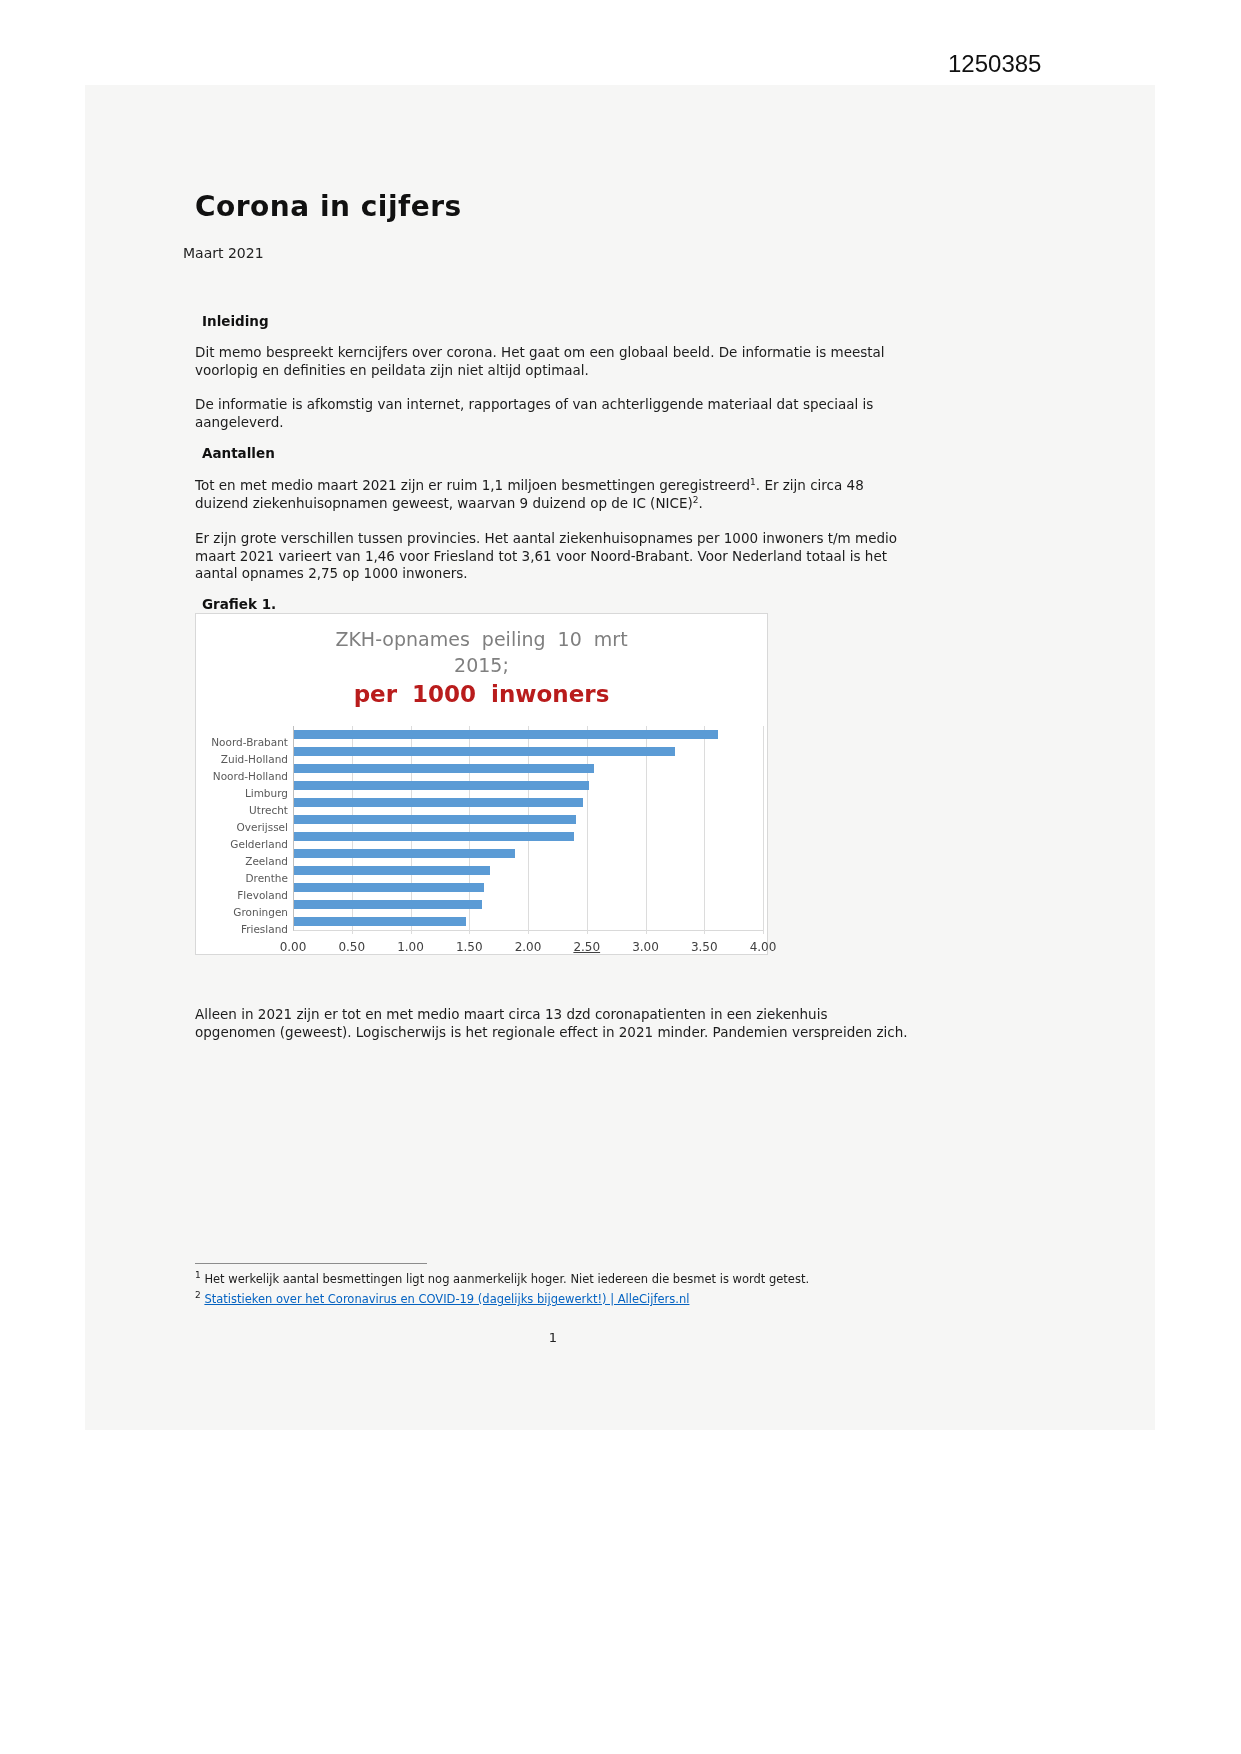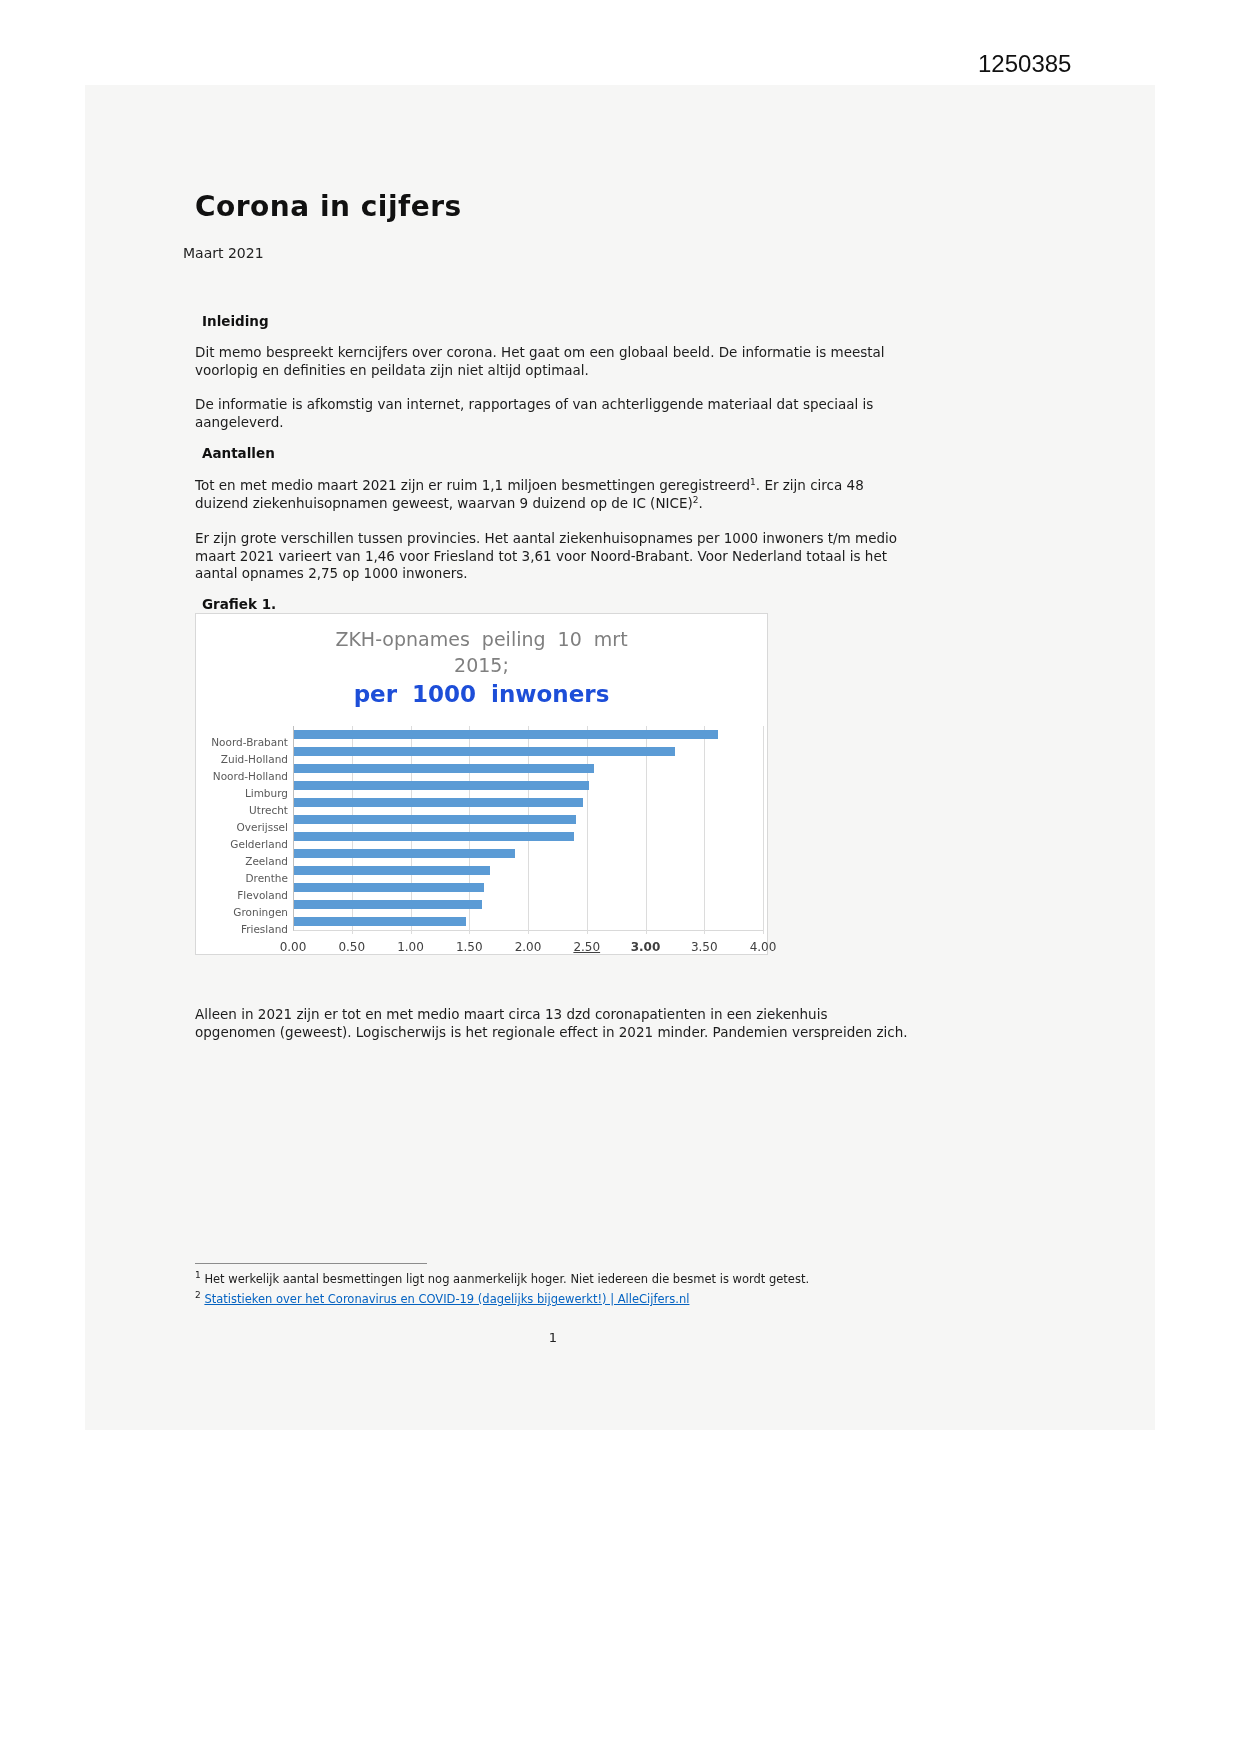--- a/index.html
+++ b/index.html
@@ -5,21 +5,21 @@
   html,body { margin:0; padding:0; background:#ffffff; }
   .page {
     position:relative; width:1241px; height:1754px; background:#ffffff;
     font-family:"DejaVu Sans", sans-serif; color:#1c1c1c; overflow:hidden;
   }
   .scan-bg {
     position:absolute; left:85px; top:85px; width:1070px; height:1345px;
     background:#f6f6f5;
   }
   .doc-number {
-    position:absolute; left:978px; top:50px; width:200px;
+    position:absolute; left:948px; top:50px; width:200px;
     font-family:"Liberation Sans", sans-serif; font-size:24px; color:#111;
   }
   .doc-title {
     position:absolute; left:195px; top:190px; width:720px;
     font-size:28px; font-weight:bold; color:#111; letter-spacing:0.5px;
   }
   .doc-subtitle { position:absolute; left:183px; top:245px; width:400px; font-size:14px; color:#222; }
   .h2 { position:absolute; left:195px; width:720px; font-size:13.5px; font-weight:bold; color:#111;margin-left:7px; }
   .para { position:absolute; left:195px; width:716px; font-size:13.5px; line-height:17.5px; color:#1c1c1c; }
   sup { font-size:9px; line-height:0; }
@@ -27,21 +27,21 @@
   
   .chart-box {
     position:absolute; left:195px; top:613px; width:573px; height:342px;
     background:#ffffff; border:1px solid #d8d8d8; box-sizing:border-box;
   }
   .chart-title-gray {
     text-align:center; color:#7f7f7f; font-size:19px; word-spacing:6px; line-height:26px;
   }
   .chart-title-gray.first { margin-top:12px; }
   .chart-title-black {
-    text-align:center; color:#1d4ed8; font-size:23px; font-weight:bold; word-spacing:7px; line-height:30px; margin-top:1px;
+    text-align:center; color:#b91c1c; font-size:23px; font-weight:bold; word-spacing:7px; line-height:30px; margin-top:1px;
   }
   .plot {
     position:absolute; left:97px; top:112px; width:470px; height:204px;
     border-left:1px solid #bfbfbf; border-bottom:1px solid #d9d9d9;
   }
   .gridline { position:absolute; top:0; height:208px; width:1px; background:#dcdcdc; }
   .bar { position:absolute; left:0; height:9px; background:#5b9bd5; }
   .cat-labels { position:absolute; left:4px; top:120px; width:88px; height:204px; }
   .cat-label {
     height:17px; line-height:17px; text-align:right; font-size:10.5px; color:#595959;
@@ -118,21 +118,21 @@
         <div class="bar" style="top: 174px; width: 40%; background: rgb(91, 155, 213);"></div>
         <div class="bar" style="top: 191px; width: 36.5%; background: rgb(91, 155, 213);"></div>
       </div>
     <div class="xticks">
         <span class="xtick" style="left: 0%;">0.00</span>
         <span class="xtick" style="left: 12.5%;">0.50</span>
         <span class="xtick" style="left: 25%;">1.00</span>
         <span class="xtick" style="left: 37.5%;">1.50</span>
         <span class="xtick" style="left: 50%;">2.00</span>
         <span class="xtick" style="left: 62.5%; text-decoration: underline;">2.50</span>
-        <span class="xtick" style="left: 75%; font-weight: bold;">3.00</span>
+        <span class="xtick" style="left: 75%;">3.00</span>
         <span class="xtick" style="left: 87.5%;">3.50</span>
         <span class="xtick" style="left: 100%;">4.00</span>
       </div>
   </div>
 
   <div class="para" style="top:1006px;">Alleen in 2021 zijn er tot en met medio maart circa 13 dzd coronapatienten in een ziekenhuis opgenomen (geweest). Logischerwijs is het regionale effect in 2021 minder. Pandemien verspreiden zich.</div>
 
   <div class="fn-rule"></div>
   <div class="footnote" style="top:1271px;"><sup>1</sup><span> Het werkelijk aantal besmettingen ligt nog aanmerkelijk hoger. Niet iedereen die besmet is wordt getest.</span></div>
   <div class="footnote" style="top:1291px;"><sup>2</sup> <span class="fn-link">Statistieken over het Coronavirus en COVID-19 (dagelijks bijgewerkt!) | AlleCijfers.nl</span></div>

